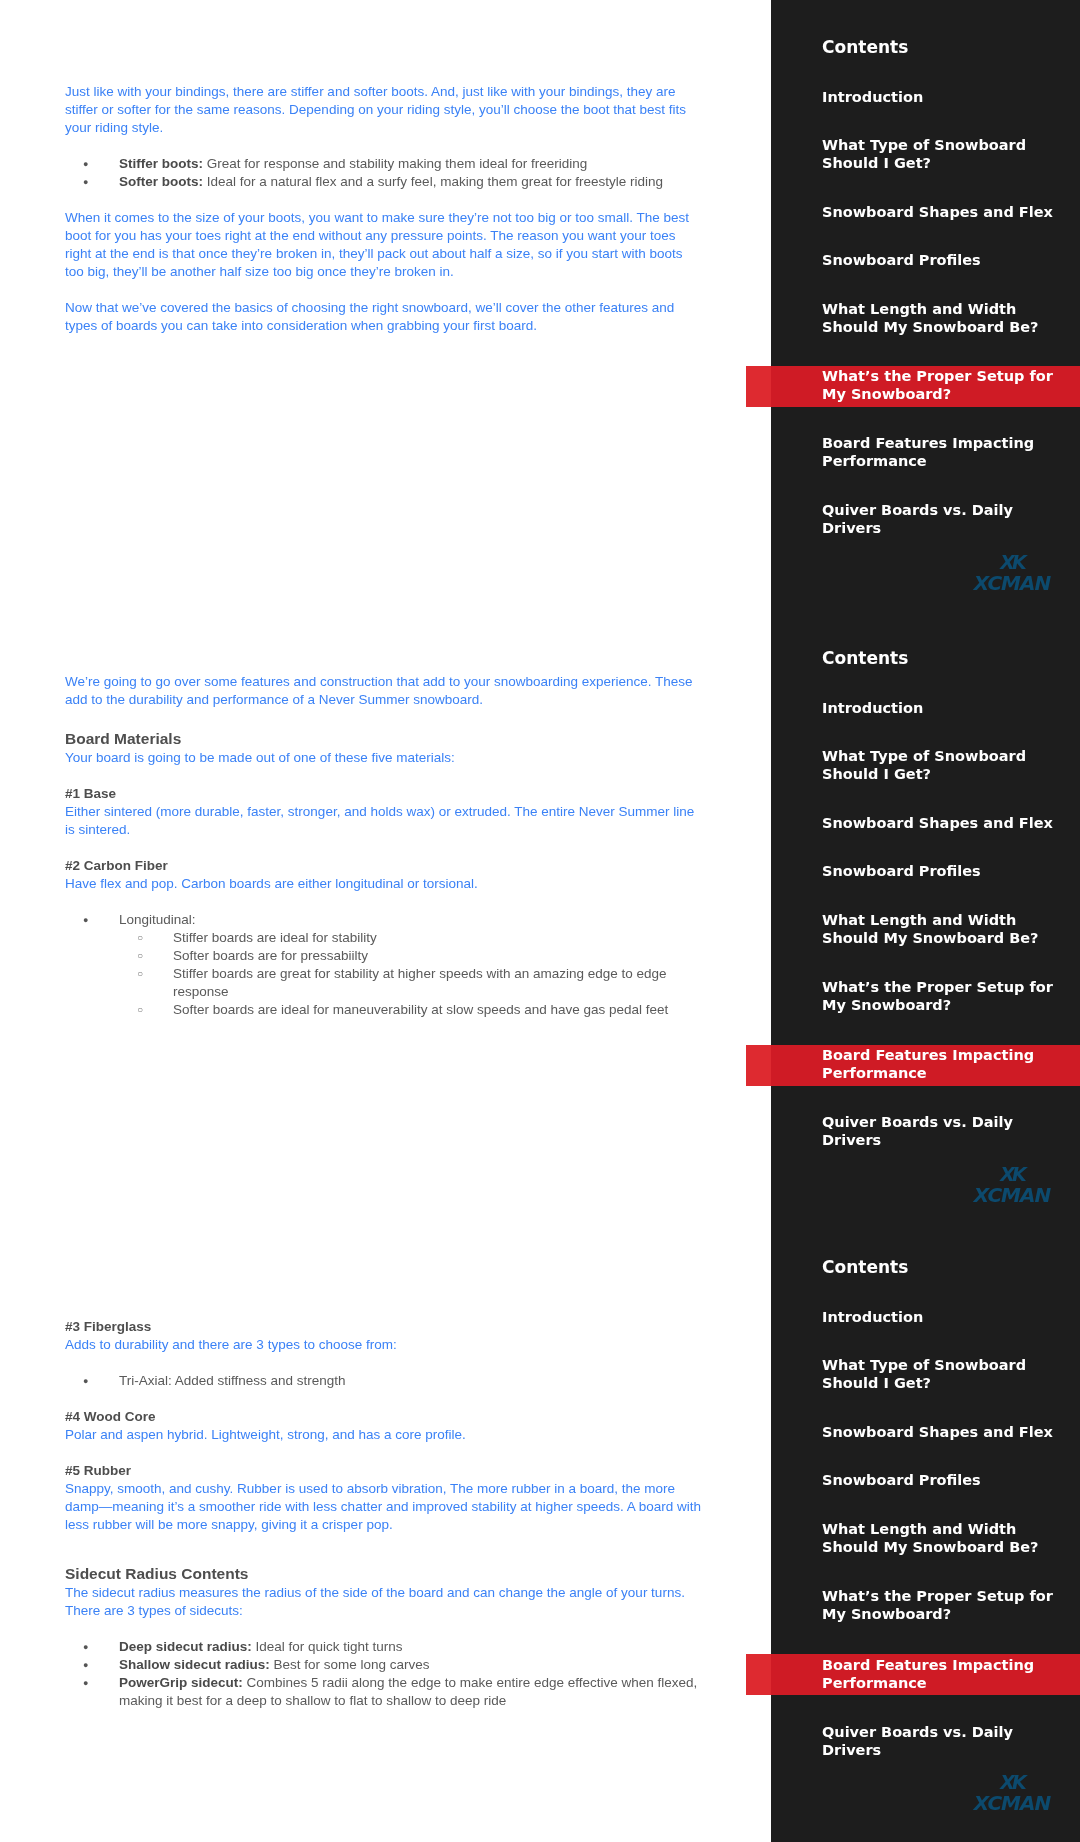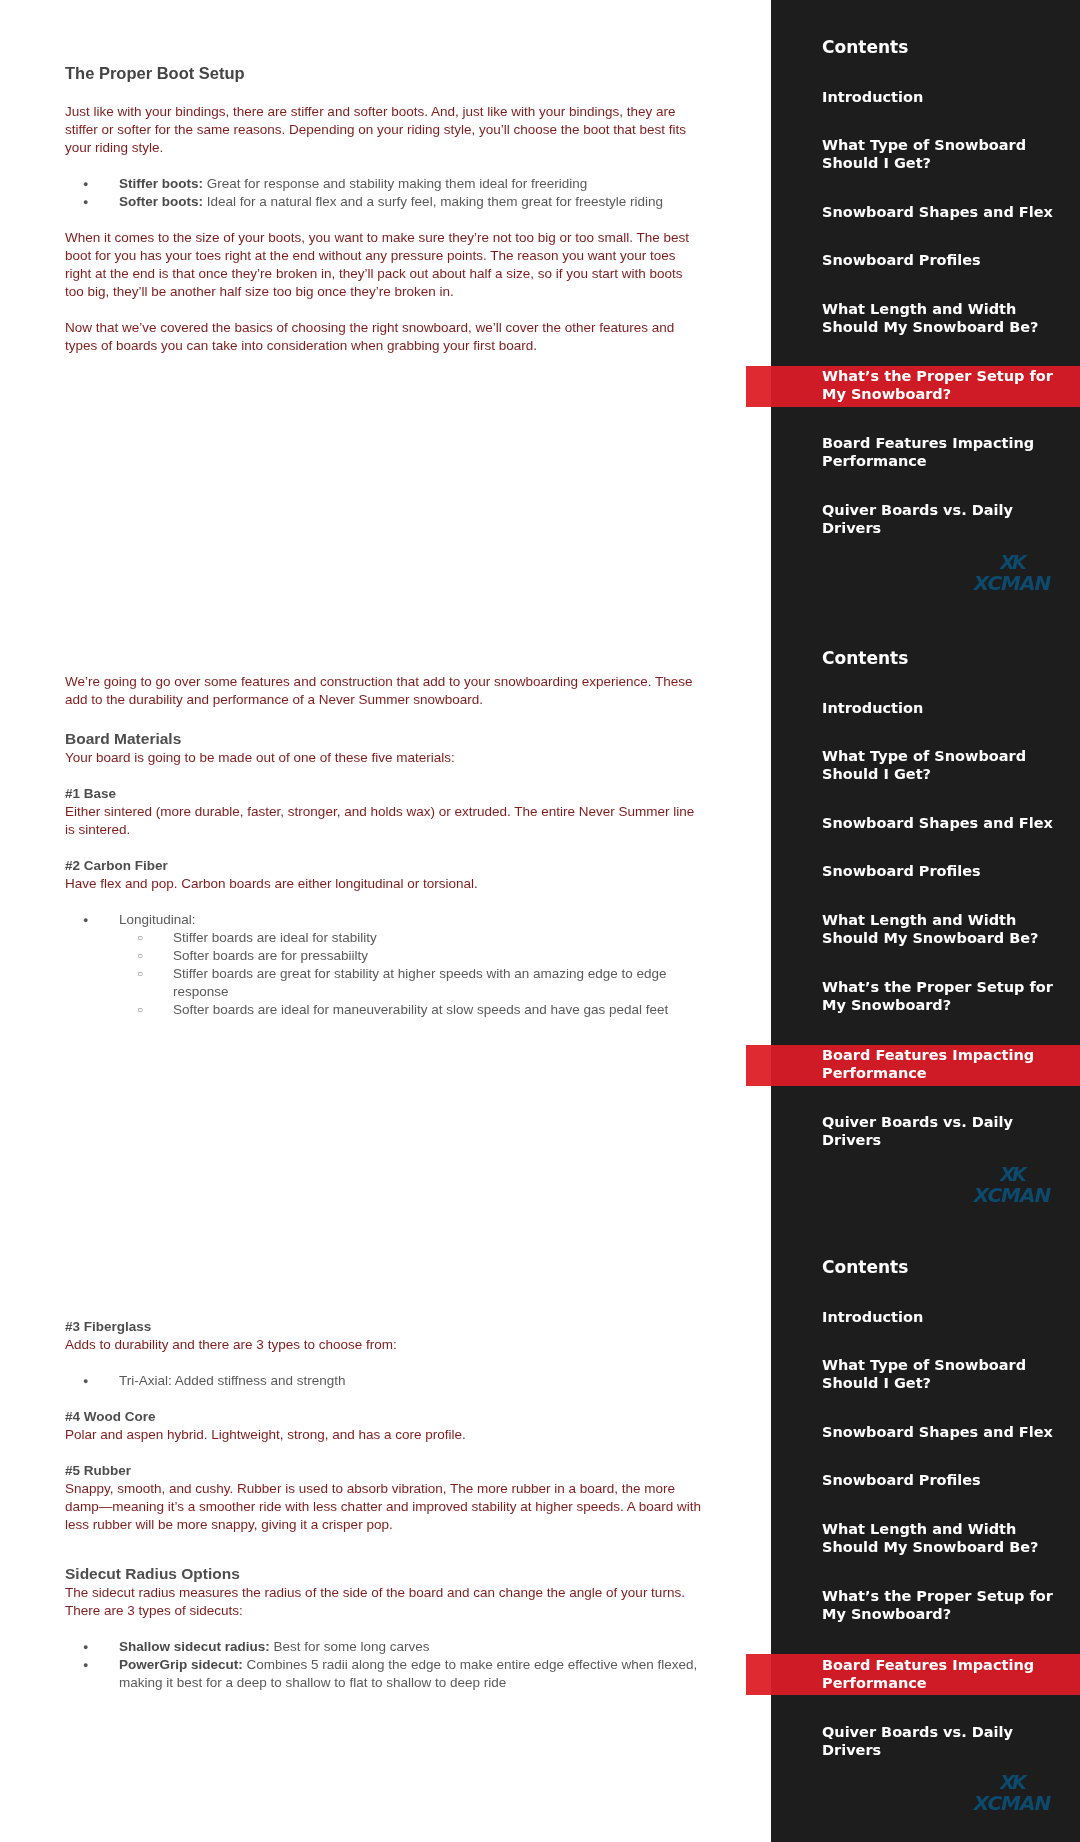--- a/index.html
+++ b/index.html
@@ -39,21 +39,21 @@
     color: #0c4a6e; text-align: center;
     font-family: "DejaVu Sans", sans-serif; font-weight: bold; font-style: italic;
   }
   .logo .mark { font-size: 19px; line-height: 20px; letter-spacing: -3px; }
   .logo .word { font-size: 20px; line-height: 22px; letter-spacing: -1px; }
 
   .content { position: absolute; left: 65px; width: 640px; }
   .h2 { font-size: 16.5px; font-weight: bold; color: #454545; margin: 0; line-height: 20px; }
   .h3 { font-size: 15.5px; font-weight: bold; color: #4e4e4e; margin: 0; line-height: 20px; }
   .h4 { font-size: 13.5px; font-weight: bold; color: #4e4e4e; margin: 0; line-height: 18px; }
-  p { margin: 0; font-size: 13.5px; line-height: 18px; color: #7f1d1d; }
+  p { margin: 0; font-size: 13.5px; line-height: 18px; color: #3b82f6; }
   ul { margin: 0; padding: 0; list-style: none; }
   li.b1 { position: relative; padding-left: 54px; font-size: 13.5px; line-height: 18px; }
   li.b1::before { content: "●"; position: absolute; left: 18px; font-size: 9px; color: #555; }
   li.b2 { position: relative; padding-left: 108px; font-size: 13.5px; line-height: 18px; }
   li.b2::before { content: "○"; position: absolute; left: 72px; font-size: 10px; color: #777; }
   b { color: #4a4a4a; }
 </style>
 </head>
 <body>
 
@@ -111,21 +111,20 @@
   <div class="toc-item" style="top:335px">What’s the Proper Setup for My Snowboard?</div>
   <div class="toc-item active" style="top:404px">Board Features Impacting Performance</div>
   <div class="toc-item" style="top:471px">Quiver Boards vs. Daily Drivers</div>
 </div>
 <div class="logo" style="left:972px; top:1772px">
   <div class="mark">XK</div>
   <div class="word">XCMAN</div>
 </div>
 
 <div class="content" style="top:63px">
-  <h2 class="h2">The Proper Boot Setup</h2>
   <p style="margin-top:20px">Just like with your bindings, there are stiffer and softer boots. And, just like with your bindings, they are stiffer or softer for the same reasons. Depending on your riding style, you’ll choose the boot that best fits your riding style.</p>
   <ul style="margin-top:18px">
     <li class="b1"><b>Stiffer boots:</b><span> Great for response and stability making them ideal for freeriding</span></li>
     <li class="b1"><b>Softer boots:</b><span> Ideal for a natural flex and a surfy feel, making them great for freestyle riding</span></li>
   </ul>
   <p style="margin-top:18px">When it comes to the size of your boots, you want to make sure they’re not too big or too small. The best boot for you has your toes right at the end without any pressure points. The reason you want your toes right at the end is that once they’re broken in, they’ll pack out about half a size, so if you start with boots too big, they’ll be another half size too big once they’re broken in.</p>
   <p style="margin-top:18px">Now that we’ve covered the basics of choosing the right snowboard, we’ll cover the other features and types of boards you can take into consideration when grabbing your first board.</p>
 </div>
 
 <div class="content" style="top:673px">
@@ -148,19 +147,20 @@
 <div class="content" style="top:1318px">
   <h4 class="h4">#3 Fiberglass</h4>
   <p>Adds to  durability and there are 3 types to choose from:</p>
   <ul style="margin-top:18px">
     <li class="b1">Tri-Axial: Added stiffness and strength</li>
   </ul>
   <h4 class="h4" style="margin-top:18px">#4 Wood Core</h4>
   <p>Polar and aspen hybrid. Lightweight, strong, and has a core profile.</p>
   <h4 class="h4" style="margin-top:18px">#5 Rubber</h4>
   <p>Snappy, smooth, and cushy. Rubber is used to absorb vibration, The more rubber in a board, the more damp—meaning it’s a smoother ride with less chatter and improved stability at higher speeds. A board with less rubber will be more snappy, giving it a crisper pop.</p>
-  <h3 class="h3" style="margin-top:30px">Sidecut Radius Options</h3>
+  <h3 class="h3" style="margin-top:30px">Sidecut Radius Contents</h3>
   <p>The sidecut radius measures the radius of the side of the board and can change the angle of your turns. There are 3 types of sidecuts:</p>
   <ul style="margin-top:18px">
+    <li class="b1"><b>Deep sidecut radius:</b><span> Ideal for quick tight turns</span></li>
     <li class="b1"><b>Shallow sidecut radius:</b><span> Best for some long carves</span></li>
     <li class="b1"><b>PowerGrip sidecut:</b><span> Combines 5 radii along the edge to make entire edge effective when flexed, making it best for a deep to shallow to flat to shallow to deep ride</span></li>
   </ul>
 </div>
 
 </body></html>

